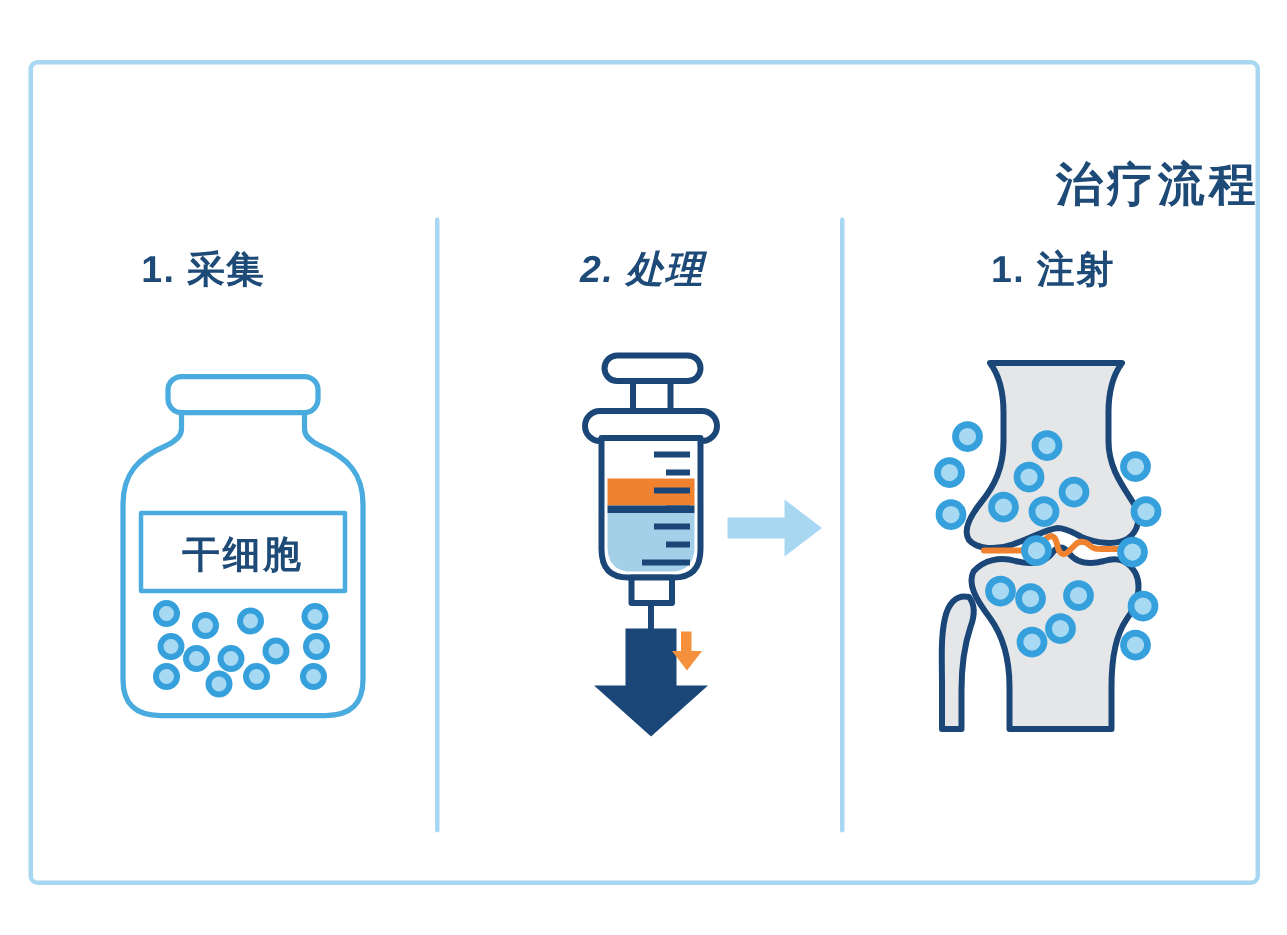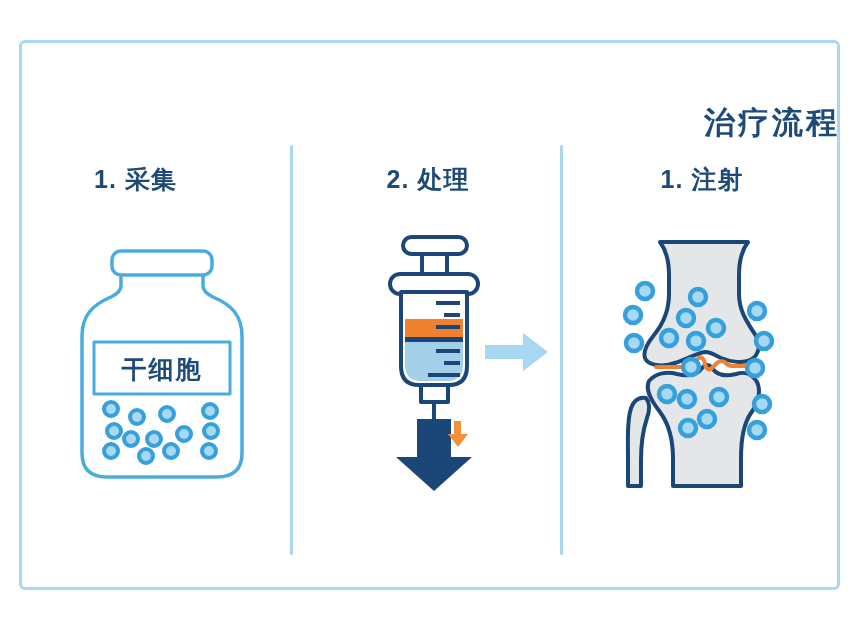--- a/index.html
+++ b/index.html
@@ -13,21 +13,21 @@
           font-family:"Liberation Sans",sans-serif;}
   .frame{position:absolute;left:19px;top:40px;width:815px;height:544px;
          border:3px solid var(--light-blue);border-radius:6px;background:#fff;}
   .page-title{position:absolute;left:19px;top:82px;width:821px;text-align:right;
               font-size:31px;font-weight:700;color:var(--text-navy);letter-spacing:3px;margin-top:20px;}
   .divider{position:absolute;top:145px;width:3px;height:410px;background:var(--light-blue);border-radius:2px;}
   .divider.d1{left:290px;} .divider.d2{left:560px;}
   .step-label{position:absolute;top:163px;text-align:center;font-size:25px;
               font-weight:700;color:var(--text-navy);letter-spacing:1px;}
   .step-label.s1{left:19px;width:233px;}
-  .step-label.s2{left:293px;width:270px;}
+  .step-label.s2{left:293px;width:270px;font-style:italic;}
   .step-label.s3{left:565px;width:274px;}
   .graphic{position:absolute;}
   .g-jar{left:70px;top:240px;}
   .g-syringe{left:380px;top:230px;}
   .g-knee{left:615px;top:235px;}
   
   .f-white{fill:#fff}.f-none{fill:none}
   .s-navy{stroke:var(--navy)}.f-navy{fill:var(--navy)}
   .s-jar{stroke:var(--jar-outline)}
   .f-bone{fill:var(--bone-fill)}

